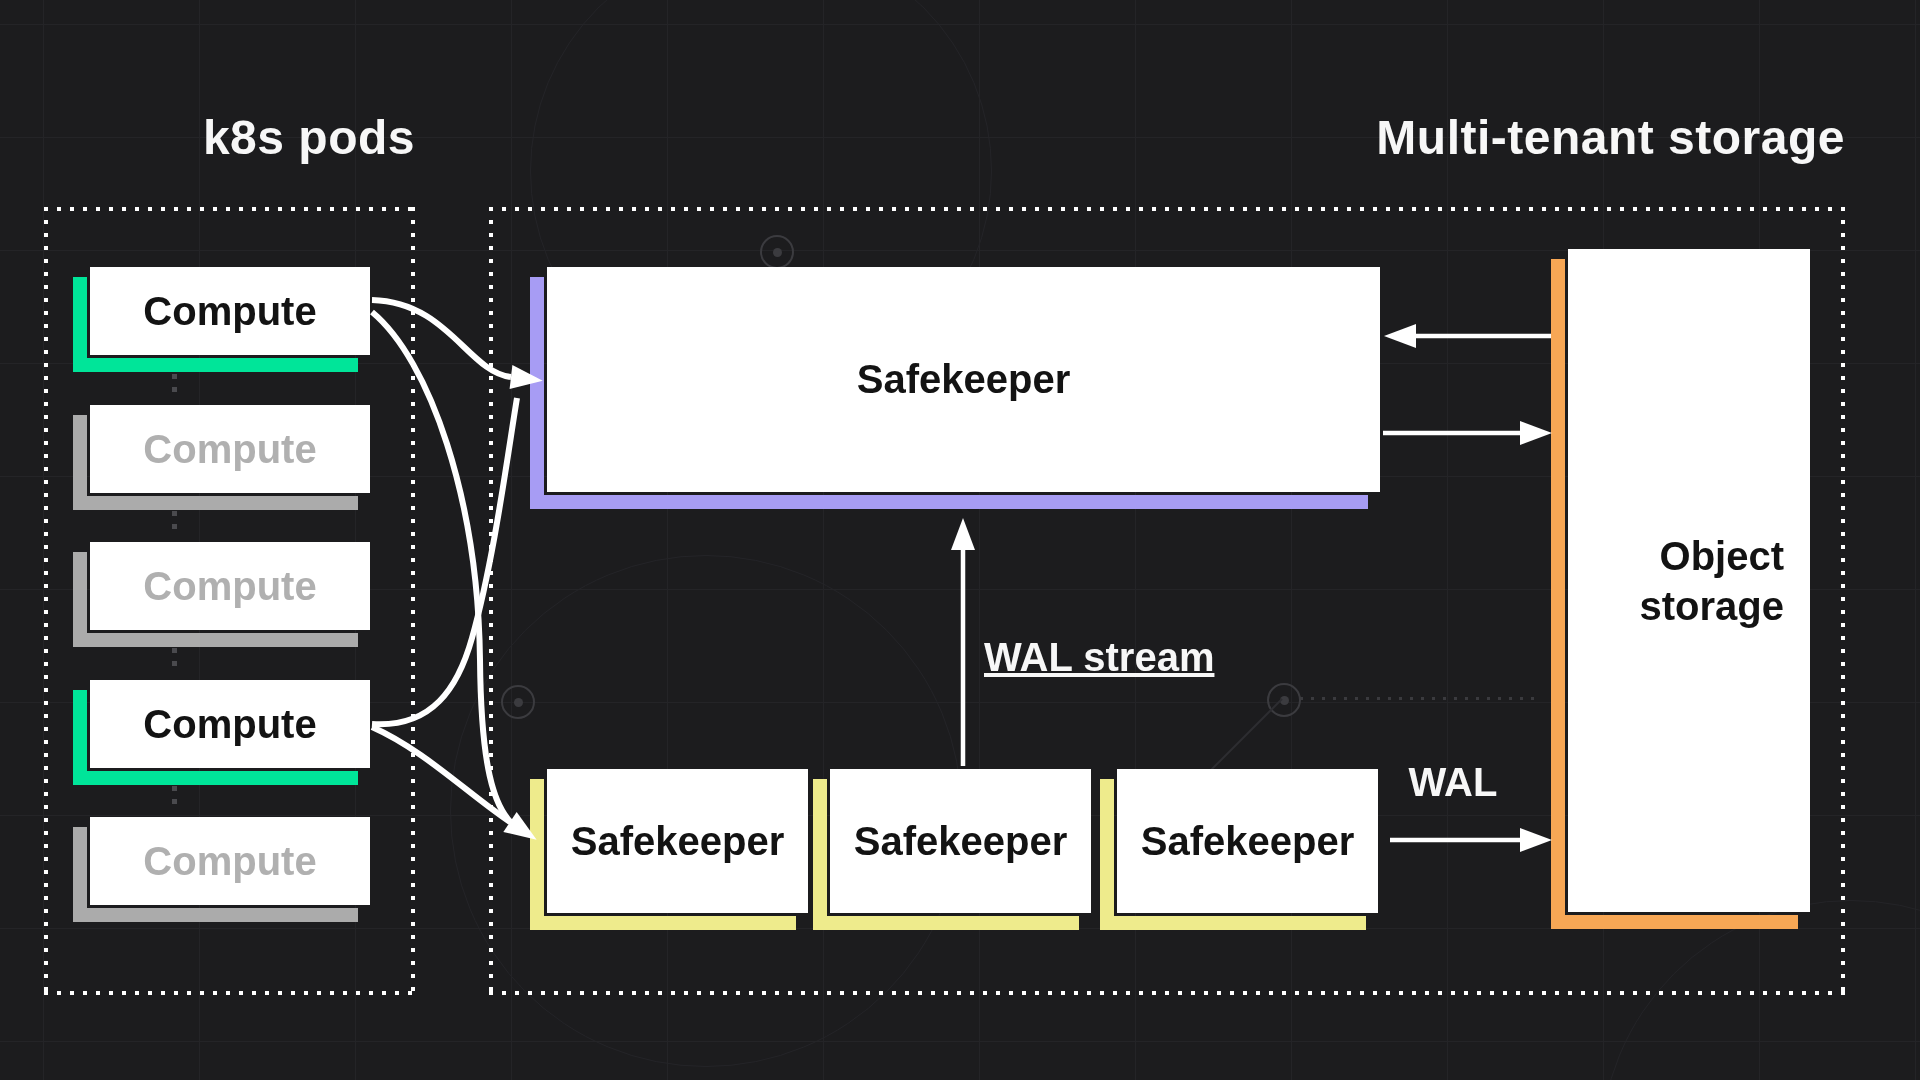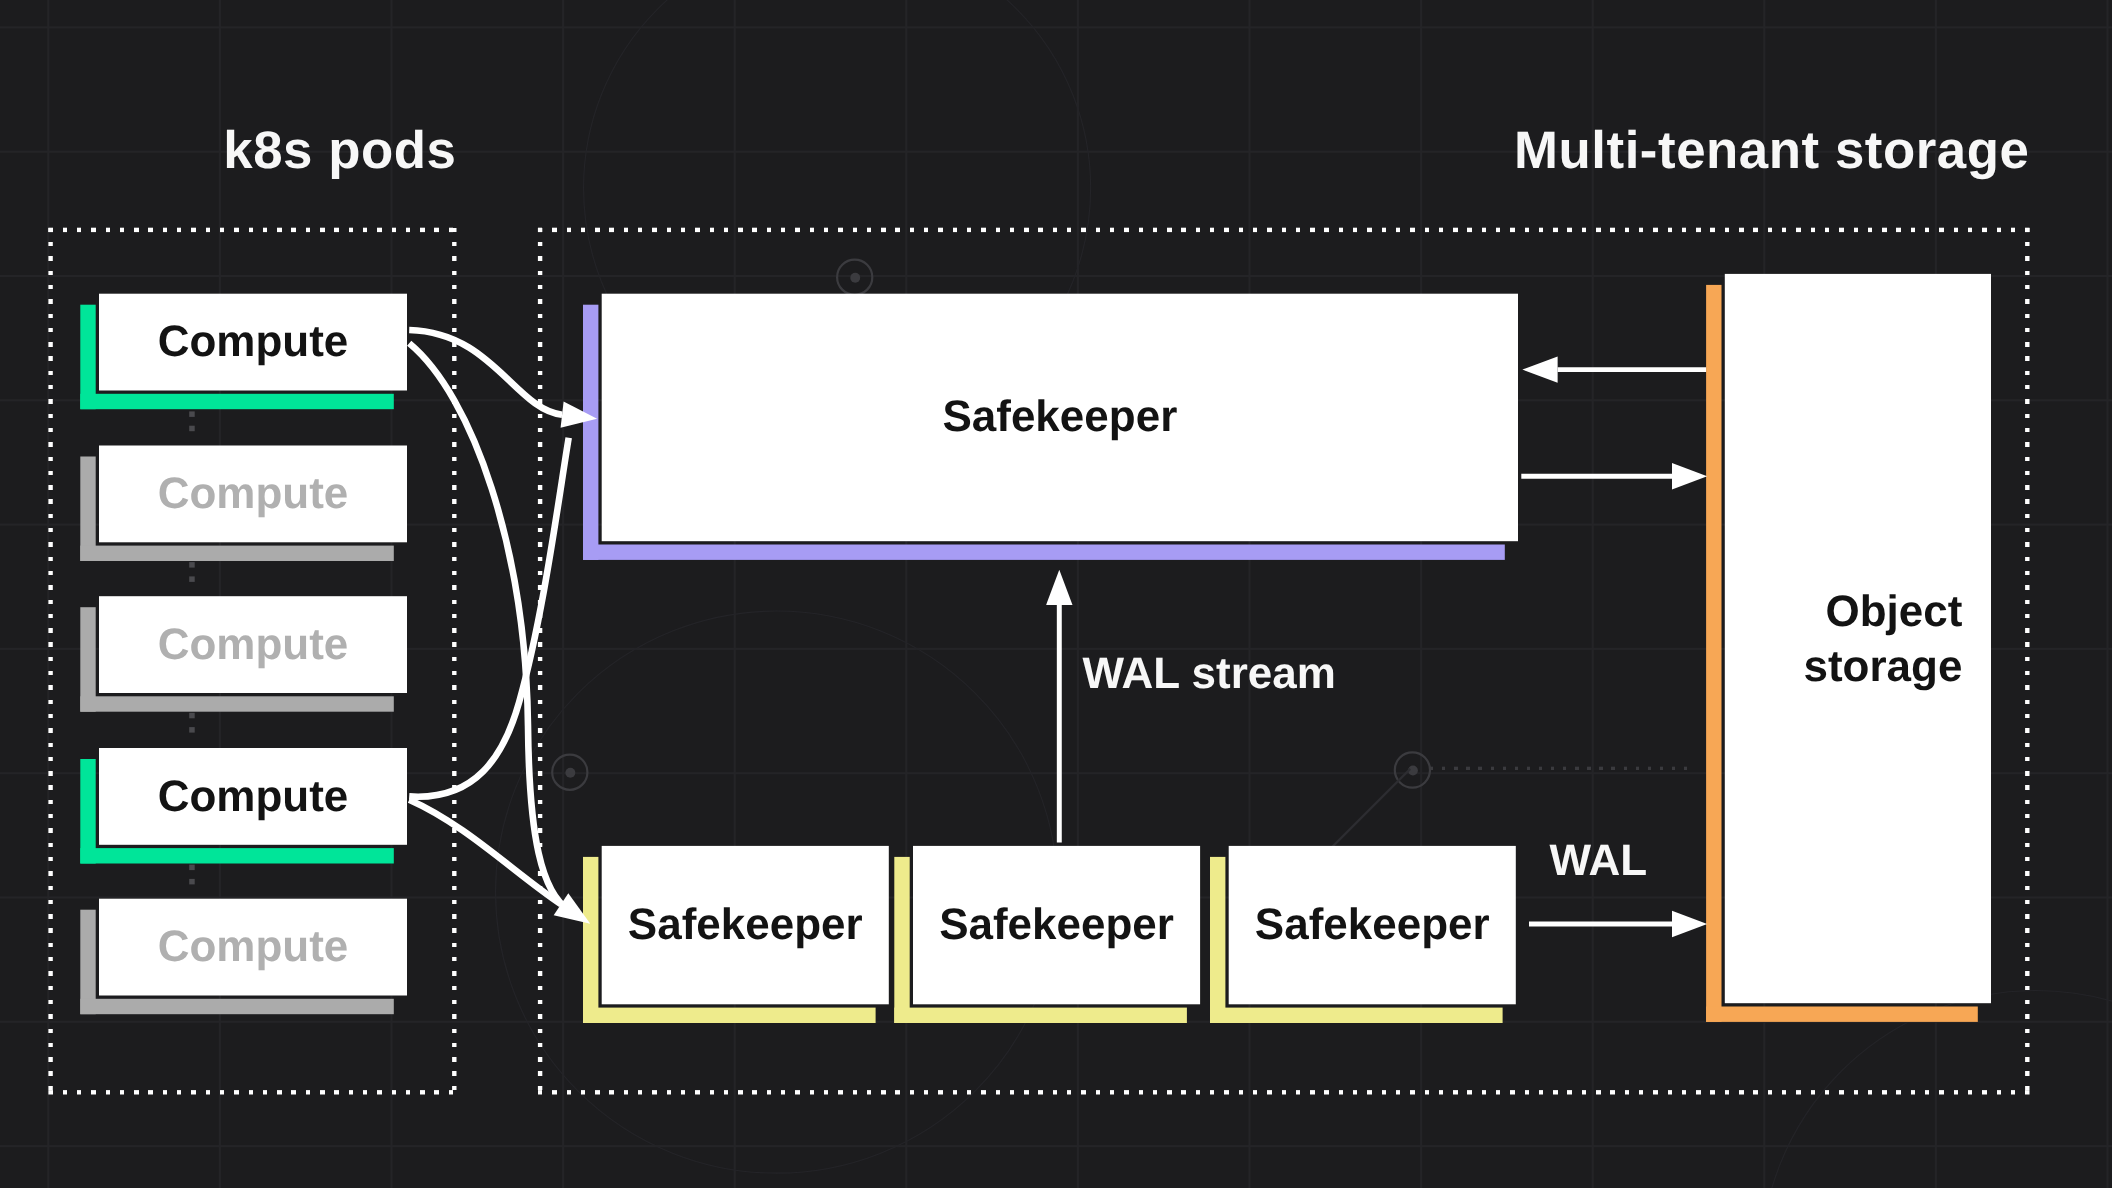--- a/index.html
+++ b/index.html
@@ -59,21 +59,21 @@
   #object-storage{left:1568px; top:249px; width:242px; height:663px; --ac:var(--accent-orange,#f7a755);}
   #object-storage span{display:block; width:190px; line-height:1.25;}
 
   svg.arrows{position:absolute; inset:0; z-index:6; pointer-events:none;}
   svg.arrows path{fill:none; stroke:var(--arrow,#fff);}
   svg.arrows .thin{stroke-width:4.5px;}
   svg.arrows .thick{stroke-width:6px;}
   svg.arrows marker path{fill:var(--arrow,#fff); stroke:none;}
 
   .flow-label{position:absolute; font-size:40px; font-weight:700; color:var(--text-light,#f7f7f7); z-index:7;}
-  #wal-stream-label{left:984px; top:590px;}
+  #wal-stream-label{left:984px; top:635px;text-decoration:underline;}
   #wal-label{left:1406px; top:760px; width:94px; text-align:center;}
 </style>
 </head>
 <body>
 
 <div class="stage">
 
   <div class="grid"></div>
 
   <div class="big-ring" style="left:450px; top:555px; width:510px; height:510px;"></div>

